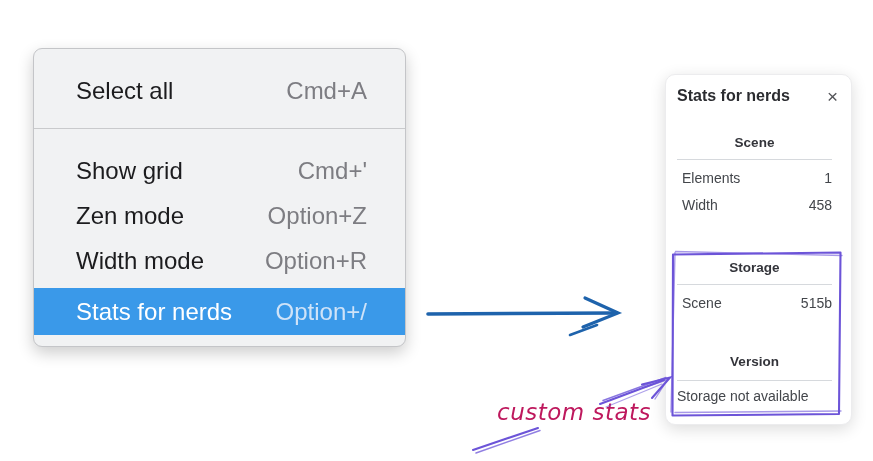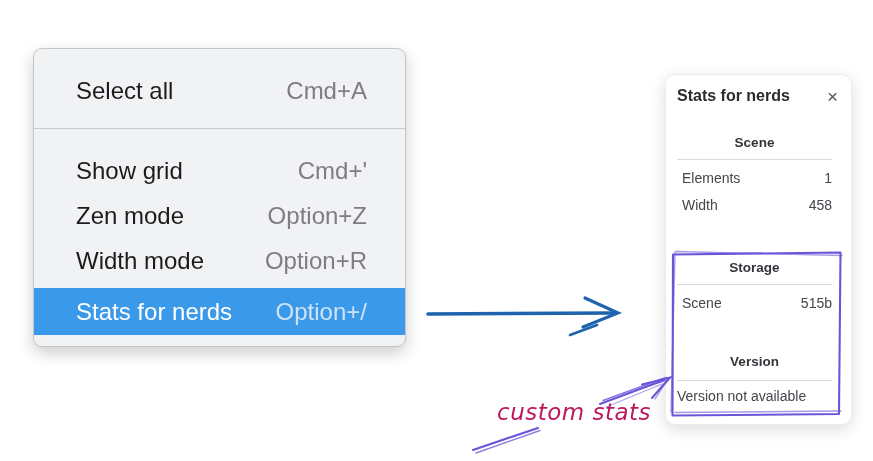--- a/index.html
+++ b/index.html
@@ -94,21 +94,21 @@
 
     <div class="sec-h" style="top:185px">Storage</div>
     <div class="phr" style="top:209px"></div>
     <div class="prow" style="top:219px">
       <span>Scene</span>
       <span>515b</span>
     </div>
 
     <div class="sec-h" style="top:279px">Version</div>
     <div class="phr" style="top:305px"></div>
-    <div class="pnote" style="top:313px">Version not available</div>
+    <div class="pnote" style="top:313px">Storage not available</div>
   </div>
 
   <svg class="abs" style="left:668px;top:248px" width="180" height="172" viewBox="0 0 180 172">
     <g stroke="#6c54d8" fill="none" stroke-linecap="round" stroke-linejoin="round">
       <path d="M5,6.5 L172.5,4.5 L171,166 L4.5,167.5 Z" stroke-width="2.1"></path>
       <path d="M7.5,3.5 L174,7.5 M173,163 L7,164.5 M3,164 L7,4.5" stroke-width="1.4" opacity="0.6"></path>
     </g>
   </svg>
 
   <div class="ann-text">custom stats</div>

